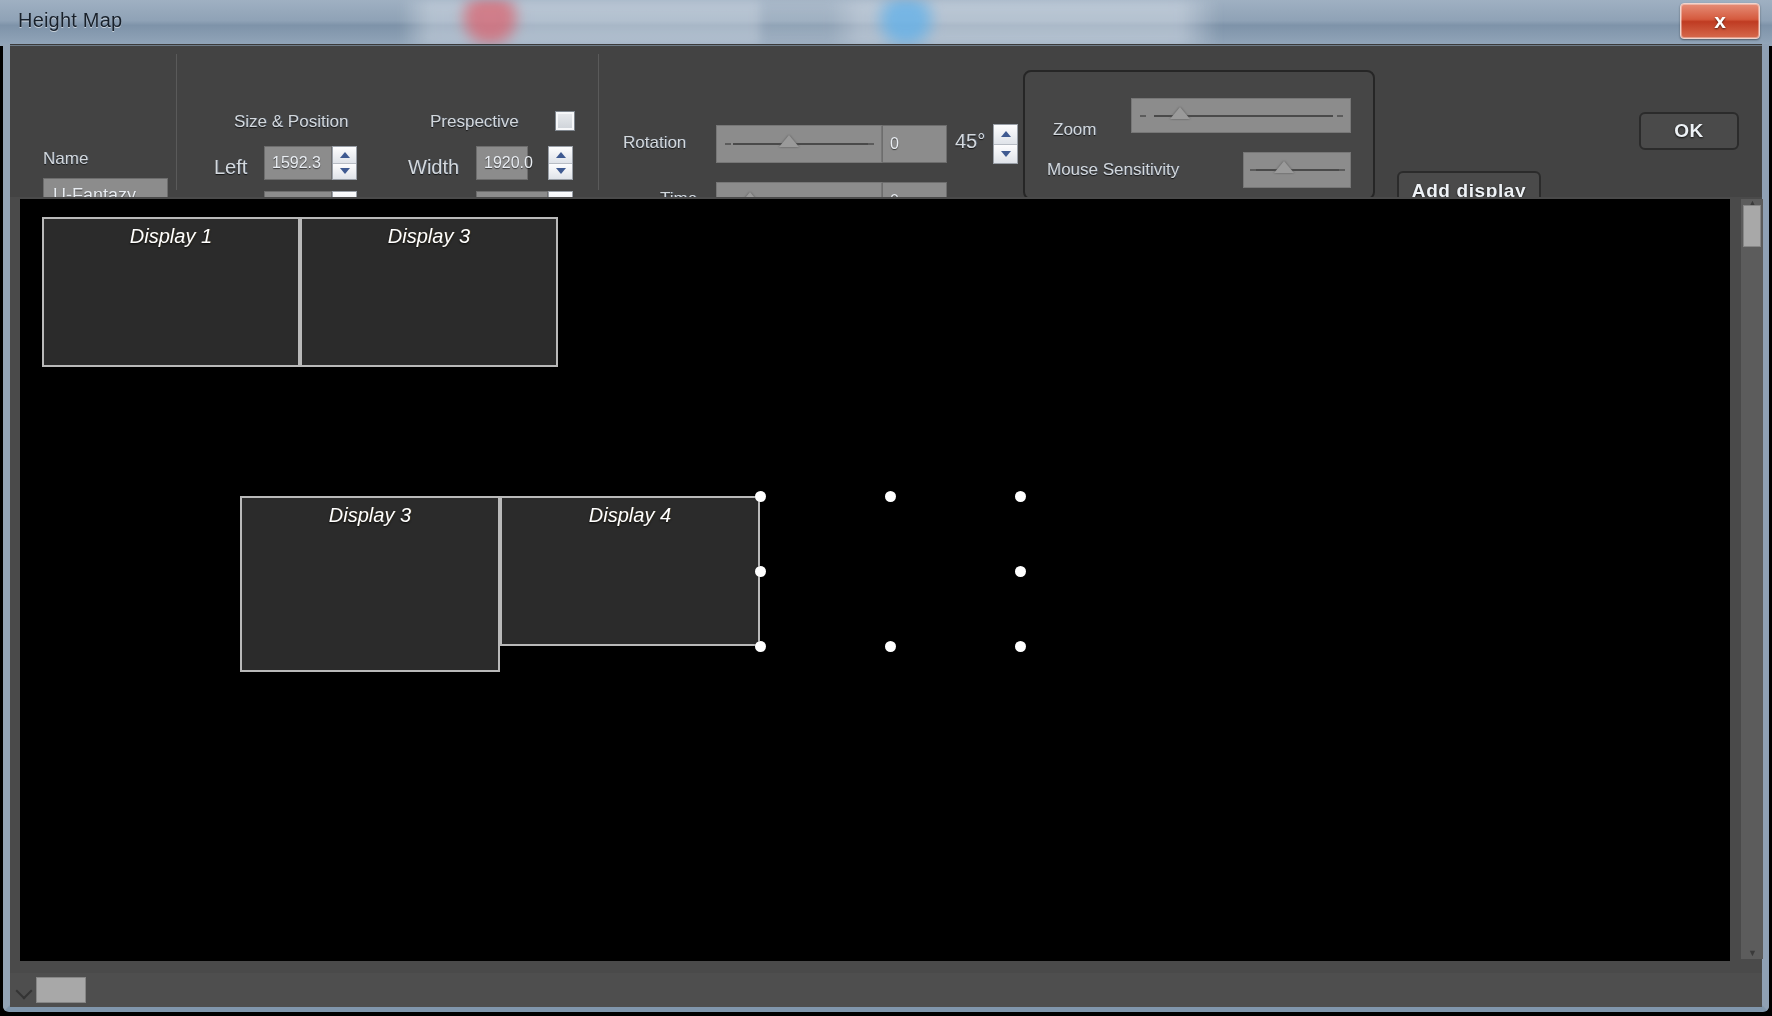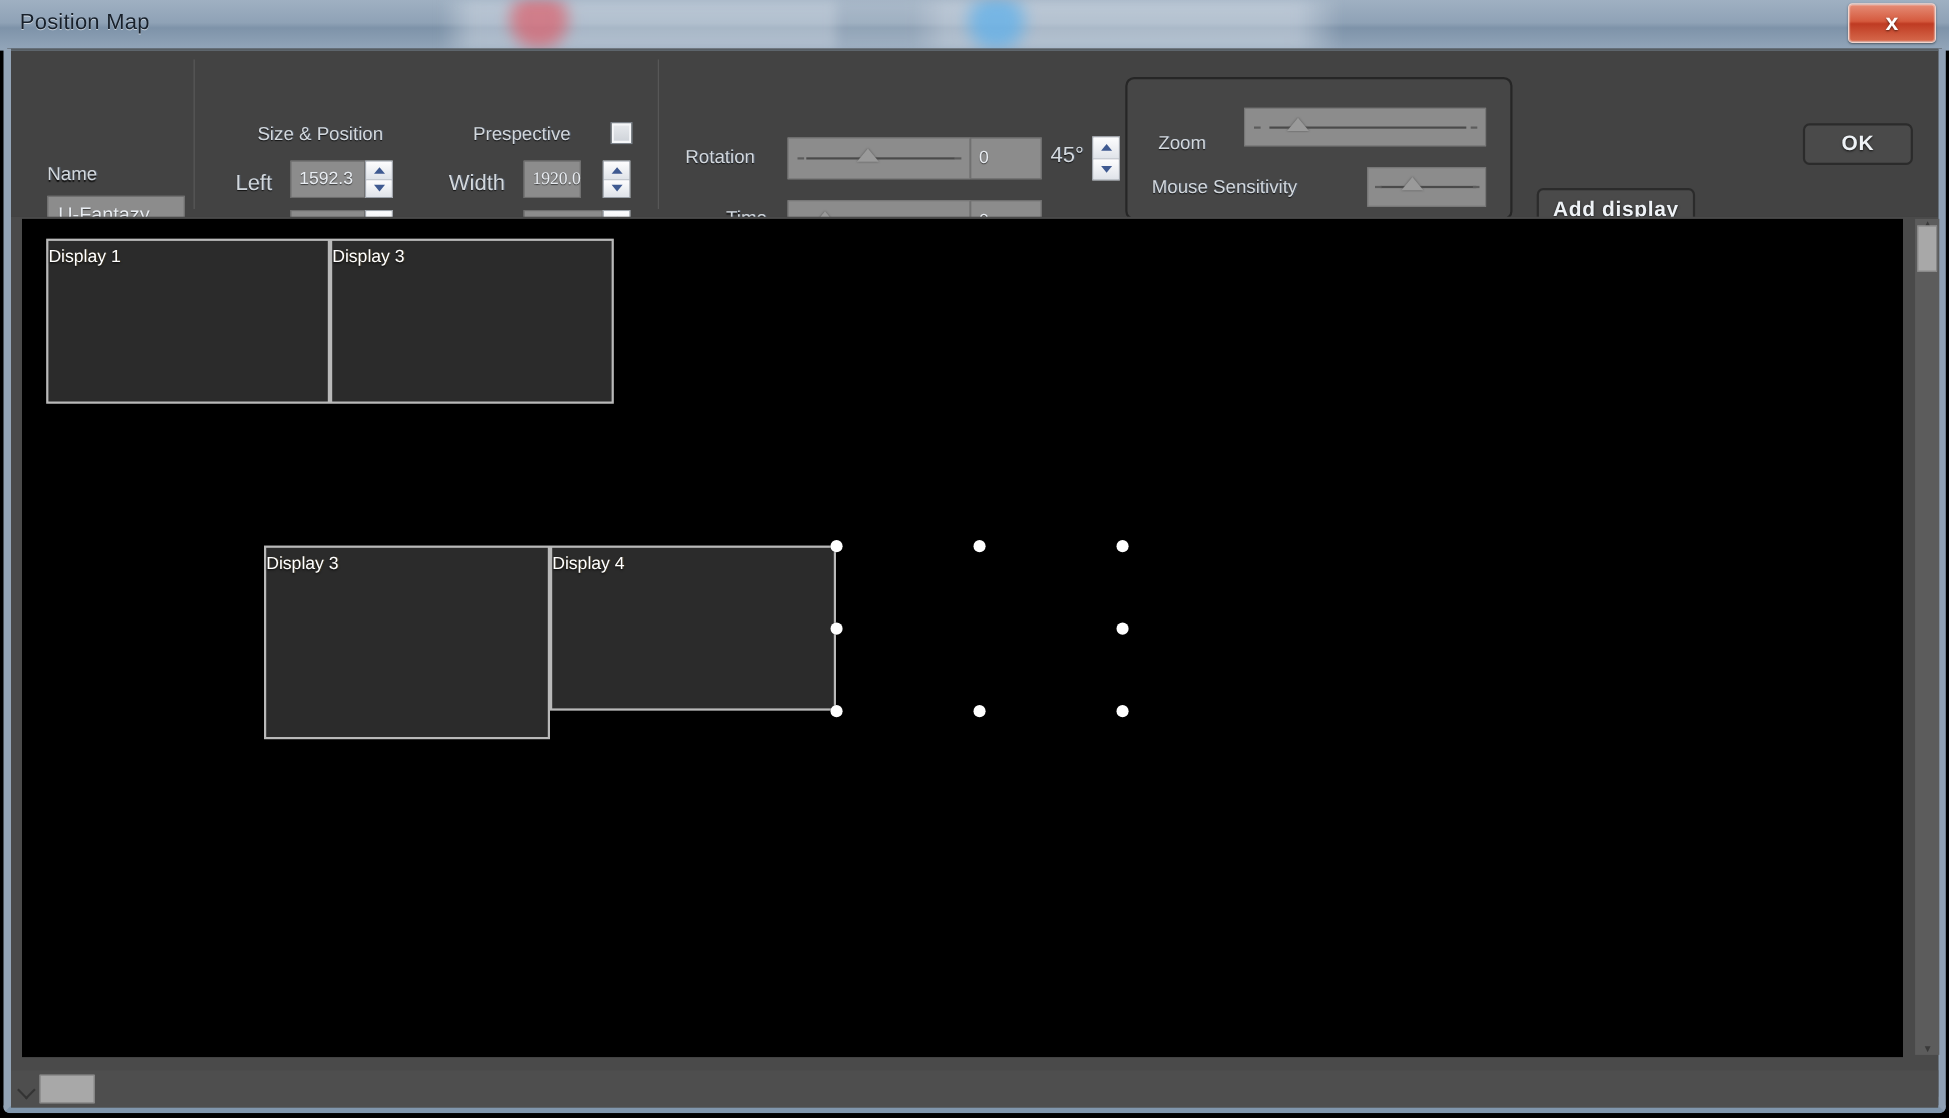--- a/index.html
+++ b/index.html
@@ -251,25 +251,26 @@
     background: #000;
     overflow: hidden;
   }
 
   .display-rect {
     position: absolute;
     box-sizing: border-box;
     background: #2b2b2b;
     border: 2px solid #b9b9b9;
     color: #ffffff;
-    font-size: 16px;
-    text-align: left;
+    font-size: 20px;
+    text-align: center;
     padding-top: 6px;
     text-shadow: 0 1px 2px rgba(0,0,0,.9), 1px 0 0 rgba(150,120,60,.35);
     cursor: pointer;
+    font-style: italic;
   }
   .display-rect.selected {
     border-color: #e01b1b;
     color: #e01b1b;
     z-index: 5;
   }
   .handle {
     position: absolute;
     width: 11px; height: 11px;
     margin-left: -5.5px;
@@ -335,21 +336,21 @@
 </style>
 </head>
 <body>
 
 <div id="desktop"></div>
 
 <div id="window">
 
   <div id="titlebar">
     <div class="glass-strip"></div>
-    <div id="title-text">Position Map</div>
+    <div id="title-text">Height Map</div>
     <div id="close-btn">x</div>
   </div>
 
   <div id="frame-edge"></div>
 
   <div id="toolbar">
 
     <div class="panel-divider" style="left:166px"></div>
     <div class="panel-divider" style="left:588px"></div>
 
@@ -368,21 +369,21 @@
     </div>
 
     <div class="lbl small" style="left:207px; top:155px">Top</div>
     <div class="valbox num" style="left:254px; top:145px; width:68px; height:34px;">2217.5</div>
     <div class="spinner" style="left:322px; top:145px">
       <div class="up"></div>
       <div class="down"></div>
     </div>
 
     <div class="lbl small" style="left:398px; top:110px">Width</div>
-    <div class="valbox num" style="left:466px; top:100px; width:52px; height:34px;font-family:Liberation Serif, serif;">1920.0</div>
+    <div class="valbox num" style="left:466px; top:100px; width:52px; height:34px;">1920.0</div>
     <div class="spinner" style="left:538px; top:100px">
       <div class="up"></div>
       <div class="down"></div>
     </div>
 
     <div class="lbl small" style="left:392px; top:155px">Height</div>
     <div class="valbox num" style="left:466px; top:145px; width:72px; height:34px;">1080.0</div>
     <div class="spinner" style="left:538px; top:145px">
       <div class="up"></div>
       <div class="down"></div>

